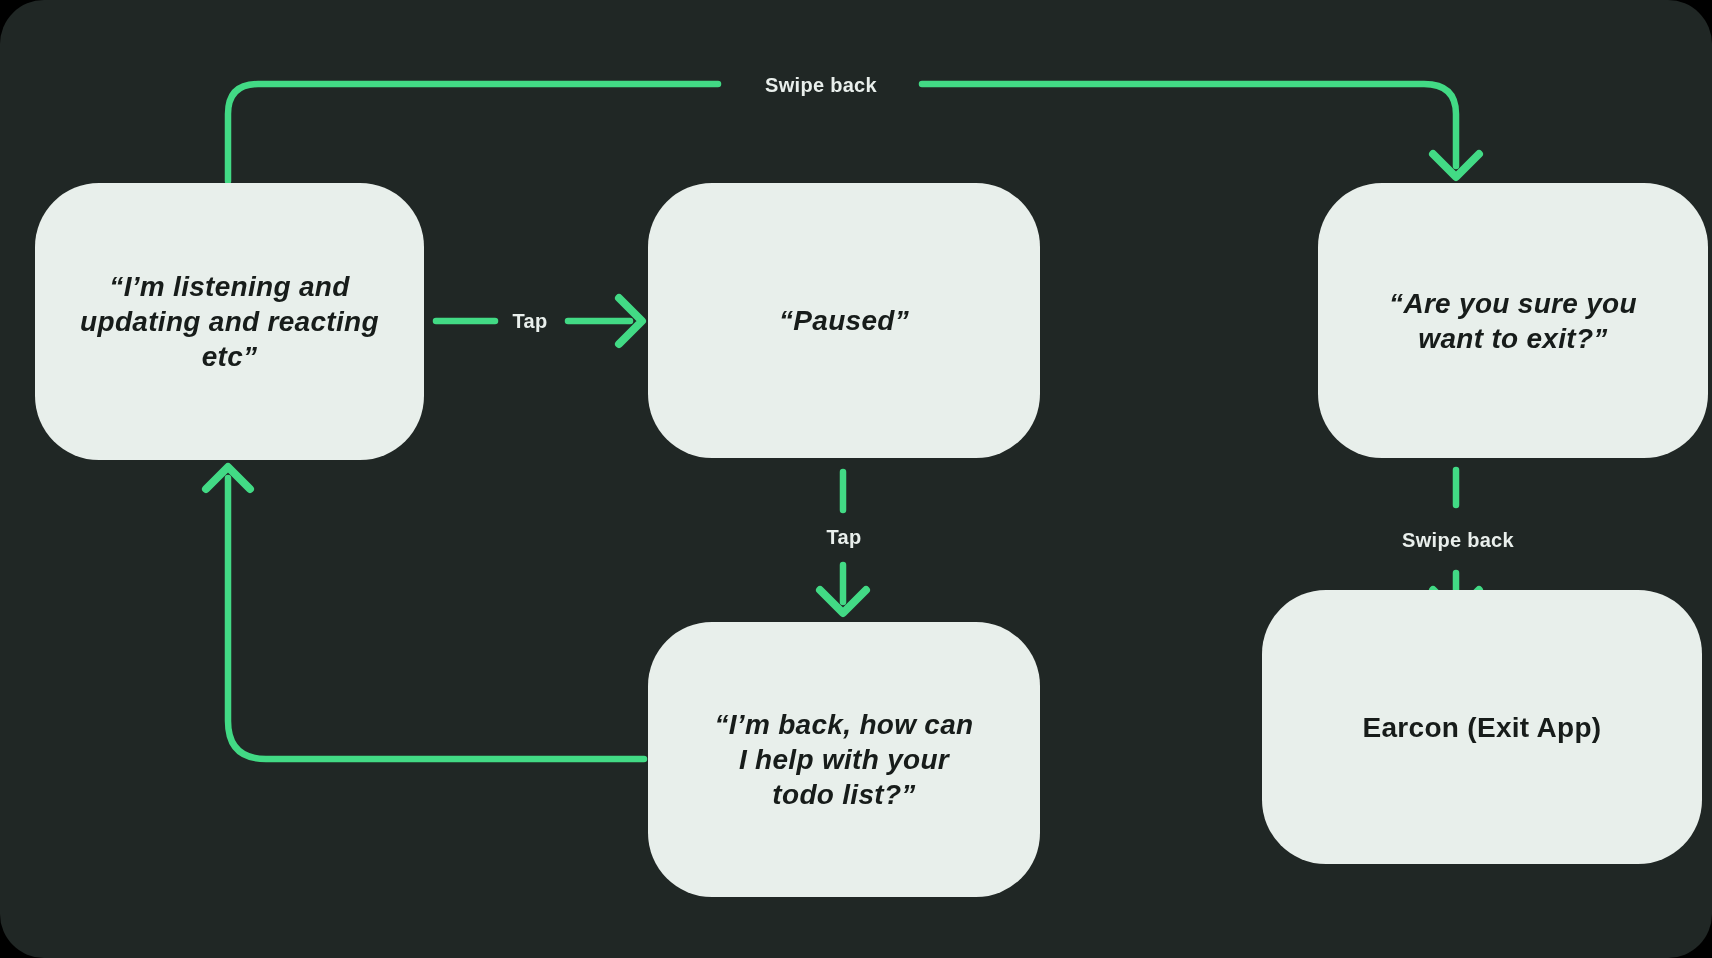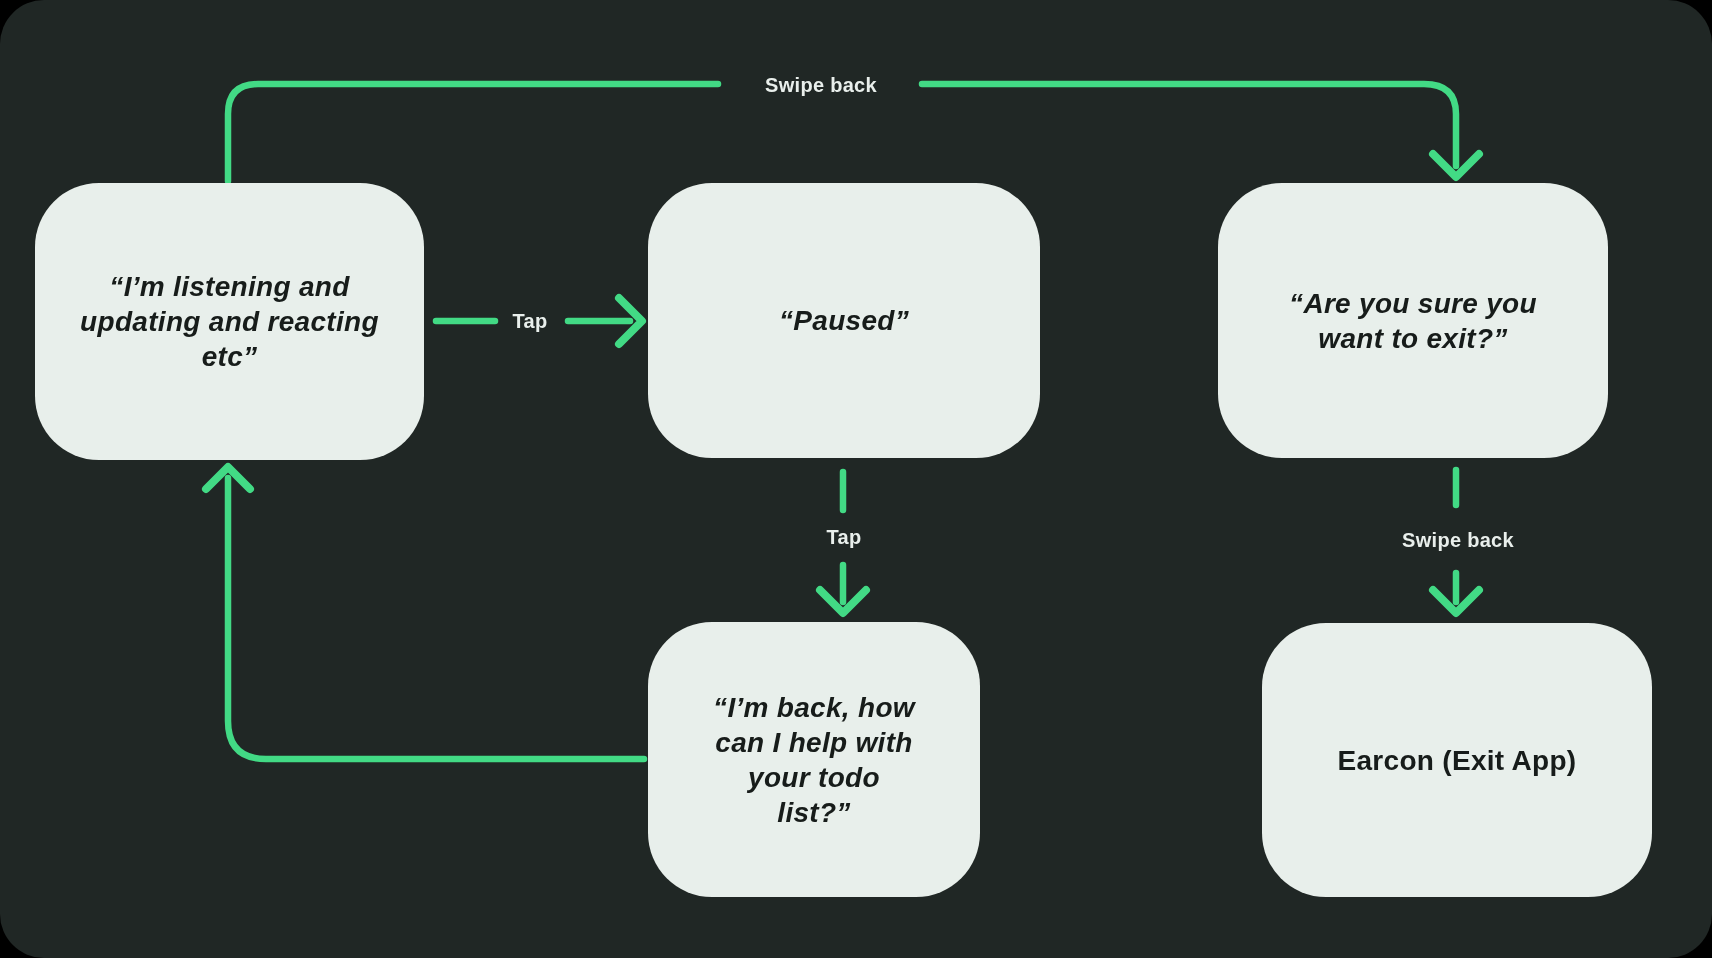--- a/index.html
+++ b/index.html
@@ -41,23 +41,23 @@
     color:var(--node-text);
     font-weight:700;
     font-size:28px;
     line-height:1.25;
     letter-spacing:0.3px;
   }
   .node .node-text{display:block;}
   .node .quoted{font-style:italic;}
   .node-listening{left:35px;top:183px;width:389px;height:277px;padding:4px 28px;}
   .node-paused{left:648px;top:183px;width:392px;height:275px;padding:0 40px;}
-  .node-exit-confirm{left:1218px;top:183px;width:390px;height:275px;padding:0 62px;}
-  .node-im-back{left:648px;top:622px;width:332px;height:275px;padding:0 60px;text-align:center;}
-  .node-earcon{left:1262px;top:623px;width:390px;height:274px;padding:0 40px;}
+  .node-exit-confirm{left:1318px;top:183px;width:390px;height:275px;padding:0 62px;}
+  .node-im-back{left:648px;top:622px;width:392px;height:275px;padding:0 60px;text-align:center;}
+  .node-earcon{left:1262px;top:590px;width:440px;height:274px;padding:0 40px;}
   .edge-label{
     position:absolute;
     transform:translate(-50%,-50%);
     color:var(--label-text);
     font-weight:700;
     font-size:20px;
     letter-spacing:0.3px;
     white-space:nowrap;
   }
   .label-swipe-back-top{left:821px;top:85px;}

